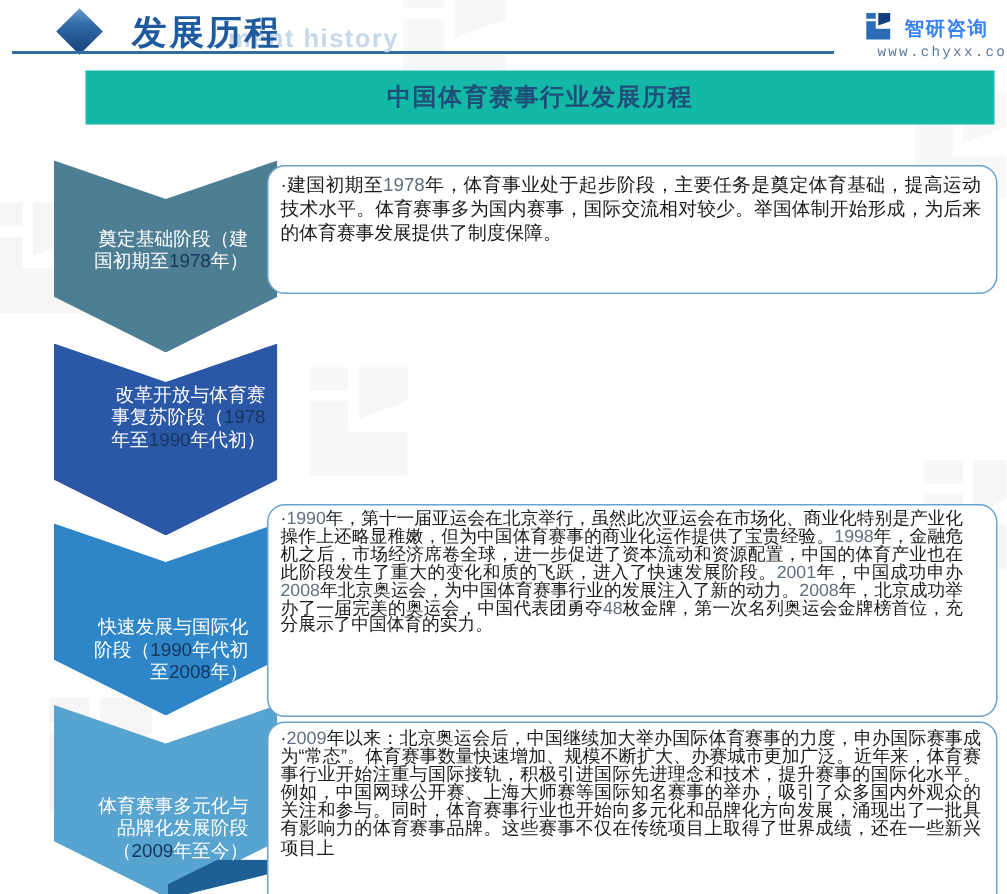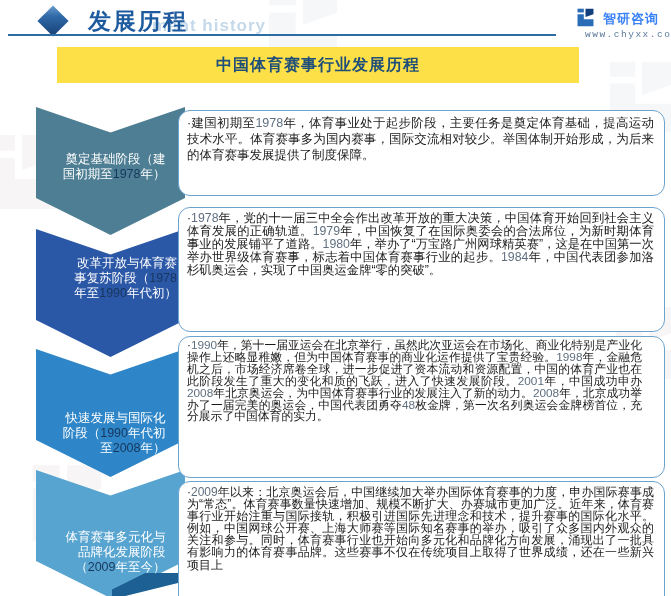--- a/index.html
+++ b/index.html
@@ -44,22 +44,22 @@
     font-size: 13px; font-weight: bold; color: #3b82f6; letter-spacing: 1px;
   }
   .brand-url {
     position: absolute; left: 585px; top: 29px;
     font-size: 9.5px; color: #5a7a9a; letter-spacing: 1.5px;
     font-family: "Liberation Mono", "DejaVu Sans Mono", monospace;
   }
   
   .title-bar {
     position: absolute; left: 57px; top: 47px;
-    width: 522px; height: 36px;
-    background: #fde047;
+    width: 606px; height: 36px;
+    background: #14b8a6;
     display: flex; align-items: center; justify-content: center;
     font-size: 16px; font-weight: bold; color: #1f4e79;
     letter-spacing: 1px;
   }
   
   .chev {
     position: absolute; left: 36px;
     width: 149px; height: 128px;
     clip-path: polygon(0 0, 50% 20%, 100% 0, 100% 71%, 50% 100%, 0 71%);
   }
@@ -174,17 +174,16 @@
     <div class="inner">改革开放与体育赛事复苏阶段（<span class="dg">1978</span>年至<span class="dg">1990</span>年代初）</div>
   </div>
   <div class="chev-label" style="top:395px;margin-top:16px;">
     <div class="inner">快速发展与国际化阶段（<span class="dg">1990</span>年代初至<span class="dg">2008</span>年）</div>
   </div>
   <div class="chev-label" style="top:530px;">
     <div class="inner">体育赛事多元化与品牌化发展阶段（<span class="dg">2009</span>年至今）</div>
   </div>
 
   <div class="desc-box" id="box1">·建国初期至<span class="dg">1978</span>年，体育事业处于起步阶段，主要任务是奠定体育基础，提高运动技术水平。体育赛事多为国内赛事，国际交流相对较少。举国体制开始形成，为后来的体育赛事发展提供了制度保障。</div>
-  <div class="desc-box" id="box2">·<span class="dg">1978</span>年，党的十一届三中全会作出改革开放的重大决策，中国体育开始回到社会主义体育发展的正确轨道。<span class="dg">1979</span>年，中国恢复了在国际奥委会的合法席位，为新时期体育事业的发展铺平了道路。<span class="dg">1980</span>年，举办了“万宝路广州网球精英赛”，这是在中国第一次举办世界级体育赛事，标志着中国体育赛事行业的起步。<span class="dg">1984</span>年，中国代表团参加洛杉矶奥运会，实现了中国奥运金牌“零的突破”。</div>
   <div class="desc-box" id="box3">·<span class="dg">1990</span>年，第十一届亚运会在北京举行，虽然此次亚运会在市场化、商业化特别是产业化操作上还略显稚嫩，但为中国体育赛事的商业化运作提供了宝贵经验。<span class="dg">1998</span>年，金融危机之后，市场经济席卷全球，进一步促进了资本流动和资源配置，中国的体育产业也在此阶段发生了重大的变化和质的飞跃，进入了快速发展阶段。<span class="dg">2001</span>年，中国成功申办<span class="dg">2008</span>年北京奥运会，为中国体育赛事行业的发展注入了新的动力。<span class="dg">2008</span>年，北京成功举办了一届完美的奥运会，中国代表团勇夺<span class="dg">48</span>枚金牌，第一次名列奥运会金牌榜首位，充分展示了中国体育的实力。</div>
   <div class="desc-box" id="box4">·<span class="dg">2009</span>年以来：北京奥运会后，中国继续加大举办国际体育赛事的力度，申办国际赛事成为“常态”。体育赛事数量快速增加、规模不断扩大、办赛城市更加广泛。近年来，体育赛事行业开始注重与国际接轨，积极引进国际先进理念和技术，提升赛事的国际化水平。例如，中国网球公开赛、上海大师赛等国际知名赛事的举办，吸引了众多国内外观众的关注和参与。同时，体育赛事行业也开始向多元化和品牌化方向发展，涌现出了一批具有影响力的体育赛事品牌。这些赛事不仅在传统项目上取得了世界成绩，还在一些新兴项目上</div>
 
 </div>
 
 </body></html>

